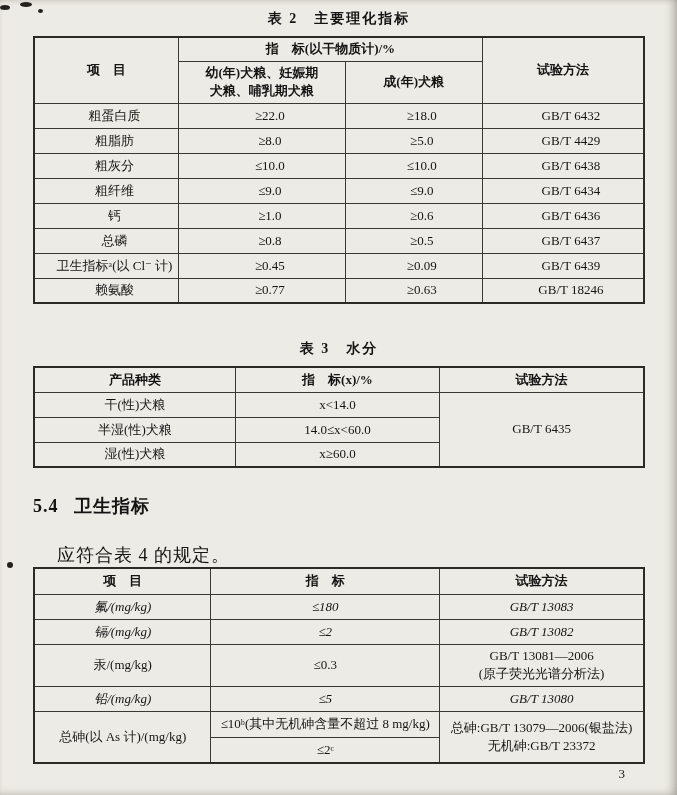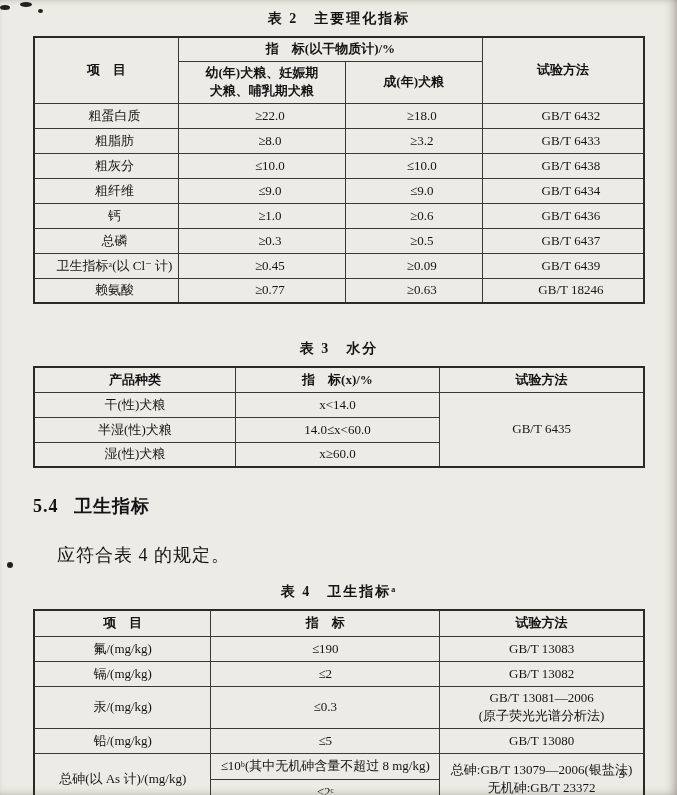--- a/index.html
+++ b/index.html
@@ -45,21 +45,21 @@
   .preline { white-space: pre-line; line-height: 1.35; }
 
   
   .t2 .h1 td, .t2 .h1 th { height: 24px; }
   .t2 .h2 th { height: 42px; }
   .t2 .dr td { height: 25px; padding-left: 20px; }
 
   .t3 tr th, .t3 tr td { height: 25px; }
 
   .t4 .hh th { height: 26px; }
-  .t4 .r1 td { height: 25px; }
+  .t4 .r1 td { height: 25px; font-style: italic; }
   .t4 .tall td { height: 42px; }
   .t4 .ar td { height: 26px; }
 
   .sec { margin-top: 26px; font-size: 18px; }
   .sec-head { font-weight: bold; letter-spacing: 1px; }
   .sec-body { margin-top: 25px; padding-left: 24px; letter-spacing: 1px; }
 
   .page-num {
     position: absolute; right: 52px; top: 766px;
     font-size: 13px; z-index: 3;
@@ -97,22 +97,22 @@
     </tr>
     <tr class="dr">
       <td>粗蛋白质</td>
       <td>≥22.0</td>
       <td>≥18.0</td>
       <td>GB/T 6432</td>
     </tr>
     <tr class="dr">
       <td>粗脂肪</td>
       <td>≥8.0</td>
-      <td>≥3.2</td>
-      <td>GB/T 6433</td>
+      <td>≥5.0</td>
+      <td>GB/T 4429</td>
     </tr>
     <tr class="dr">
       <td>粗灰分</td>
       <td>≤10.0</td>
       <td>≤10.0</td>
       <td>GB/T 6438</td>
     </tr>
     <tr class="dr">
       <td>粗纤维</td>
       <td>≤9.0</td>
@@ -120,21 +120,21 @@
       <td>GB/T 6434</td>
     </tr>
     <tr class="dr">
       <td>钙</td>
       <td>≥1.0</td>
       <td>≥0.6</td>
       <td>GB/T 6436</td>
     </tr>
     <tr class="dr">
       <td>总磷</td>
-      <td>≥0.3</td>
+      <td>≥0.8</td>
       <td>≥0.5</td>
       <td>GB/T 6437</td>
     </tr>
     <tr class="dr">
       <td>卫生指标ᵃ(以 Cl⁻ 计)</td>
       <td>≥0.45</td>
       <td>≥0.09</td>
       <td>GB/T 6439</td>
     </tr>
     <tr class="dr">
@@ -176,36 +176,35 @@
     </table>
 
   <div class="sec">
     <div class="sec-head">
       <span>5.4</span>
       <span style="display:inline-block; width:10px;"></span><span>卫生指标</span>
     </div>
     <div class="sec-body">应符合表 4 的规定。</div>
   </div>
 
-  <div class="caption cap4">表 4　卫生指标ᵃ</div>
   <table class="t4">
     <colgroup>
       <col style="width:29%">
         <col style="width:37.5%">
         <col style="width:33.5%">
     </colgroup>
     <tbody>
         <tr class="hh">
       <th>项　目</th>
       <th>指　标</th>
       <th>试验方法</th>
     </tr>
     <tr class="r1">
       <td>氟/(mg/kg)</td>
-      <td>≤190</td>
+      <td>≤180</td>
       <td>GB/T 13083</td>
     </tr>
     <tr class="r1">
       <td>镉/(mg/kg)</td>
       <td>≤2</td>
       <td>GB/T 13082</td>
     </tr>
     <tr class="tall">
       <td>汞/(mg/kg)</td>
       <td>≤0.3</td>

